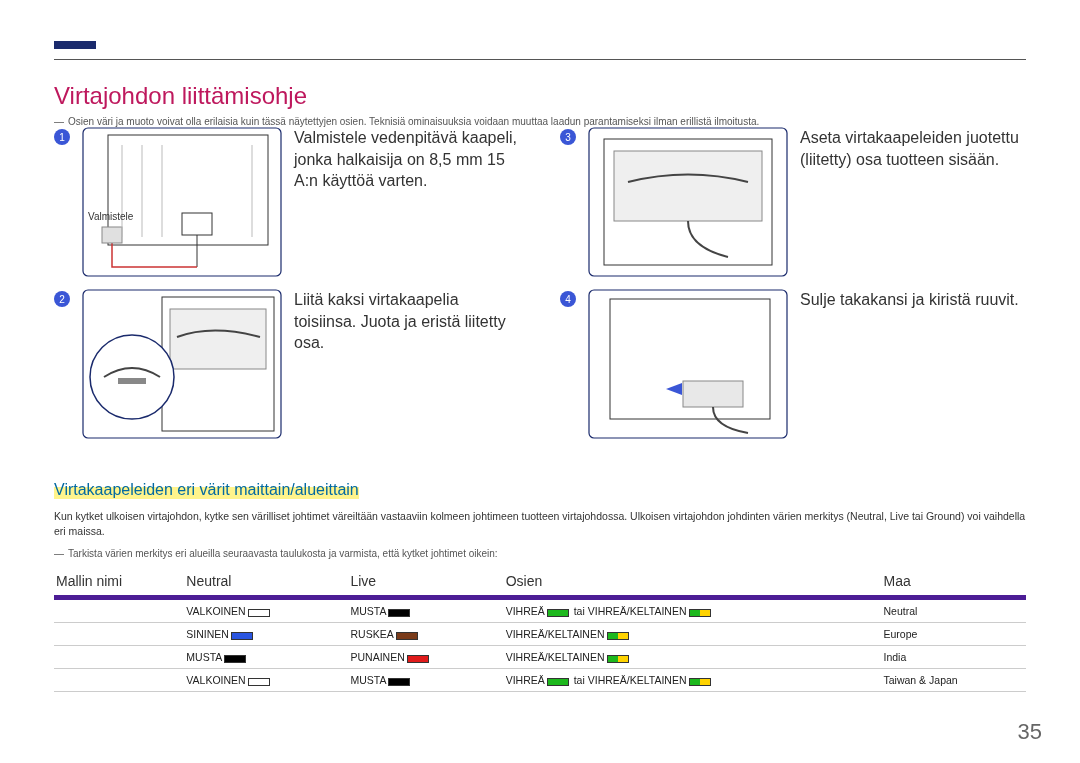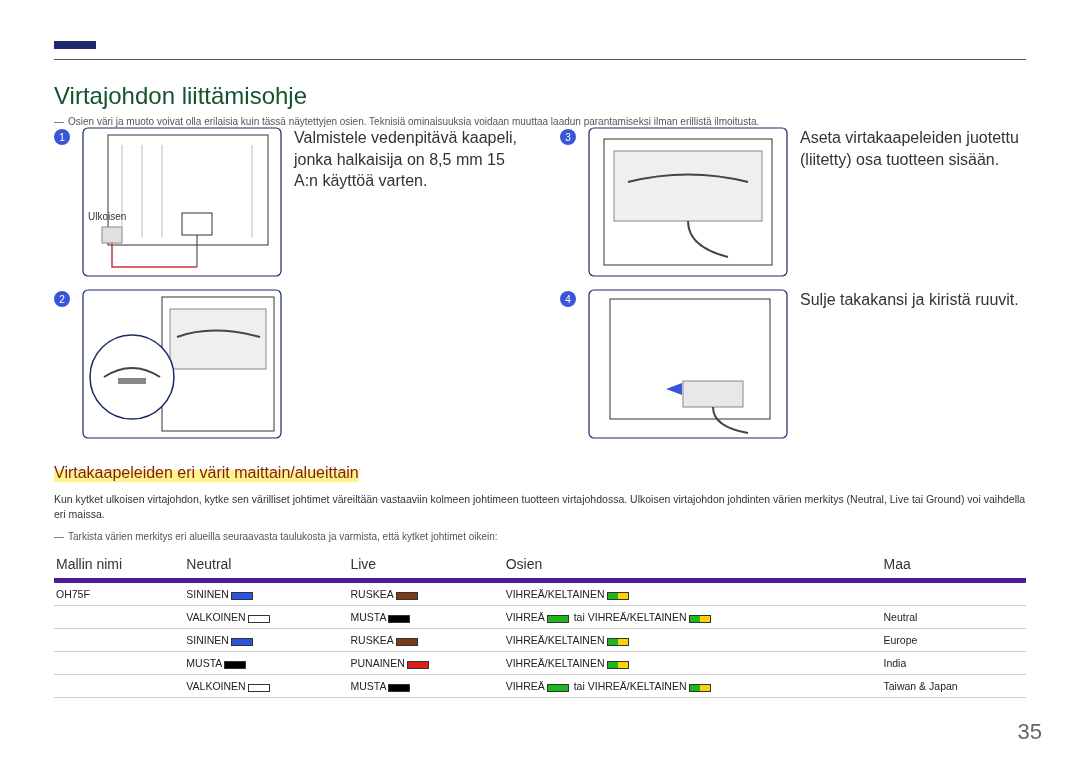--- a/index.html
+++ b/index.html
@@ -24,21 +24,21 @@
     bottom: 10px;
     width: 42px;
     height: 8px;
     background: #1a2a6c;
   }
   h1.title {
     font-weight: 400;
     font-size: 24px;
     margin-top: 22px;
     margin-bottom: 6px;
-    color: #14532d;
+    color: #be185d;
   }
   .note {
     font-size: 10px;
     color: #555;
   }
   .note::before,
   .note2::before {
     content: "―";
     margin-right: 4px;
     color: #555;
@@ -77,23 +77,23 @@
     line-height: 1.35;
     flex: 1;
   }
   .step-label {
     font-size: 10px;
     color: #333;
   }
   h2.section {
     font-size: 16px;
     font-weight: 400;
-    margin-top: 25px;
+    margin-top: 42px;
     margin-bottom: 10px;
-    color: #7f1d1d;
+    color: #0369a1;
     position: relative;
     display: inline-block;
   }
   h2.section::after {
     content: "";
     position: absolute;
     left: 0; right: 0; bottom: 0;
     height: 12px;
     background: rgba(255, 230, 0, 0.45);
     z-index: -1;
@@ -175,21 +175,21 @@
         <line x1="115" y1="108" x2="115" y2="140" stroke="#333"></line>
         <path d="M115 140 L30 140 L30 110" stroke="#c33" fill="none" stroke-width="1.5"></path>
         <rect x="20" y="100" width="20" height="16" fill="#e0e0e0" stroke="#888"></rect>
         <g stroke="#bbb">
           <line x1="40" y1="18" x2="40" y2="110"></line>
             <line x1="60" y1="18" x2="60" y2="110"></line>
           <line x1="80" y1="18" x2="80" y2="110"></line>
             <line x1="170" y1="18" x2="170" y2="110"></line>
         </g>
       </svg>
-      <div class="step-label" style="position:relative; top:-66px; left:6px;">Ulkoisen</div>
+      <div class="step-label" style="position:relative; top:-66px; left:6px;">Valmistele</div>
     </div>
     <div class="step-text">Valmistele vedenpitävä kaapeli, jonka halkaisija on 8,5 mm 15 A:n käyttöä varten.</div>
   </div>
 
   <div class="step">
     <div class="badge">3</div>
     <div class="step-figure">
       <svg width="200" height="150" viewBox="0 0 200 150">
         <rect x="1" y="1" width="198" height="148" fill="none" stroke="#1a2a6c" stroke-width="1.2" rx="5"></rect>
         <rect x="16" y="12" width="168" height="126" fill="#fff" stroke="#333"></rect>
@@ -207,20 +207,21 @@
       <svg width="200" height="150" viewBox="0 0 200 150">
         <rect x="1" y="1" width="198" height="148" fill="none" stroke="#1a2a6c" stroke-width="1.2" rx="5"></rect>
         <rect x="80" y="8" width="112" height="134" fill="#fff" stroke="#333"></rect>
         <rect x="88" y="20" width="96" height="60" fill="#efefef" stroke="#888"></rect>
         <path d="M95 48 Q130 35 178 48" stroke="#444" fill="none" stroke-width="2"></path>
         <circle cx="50" cy="88" r="42" fill="#fff" stroke="#1a2a6c" stroke-width="1.5"></circle>
         <path d="M22 88 Q50 70 78 88" stroke="#444" fill="none" stroke-width="2"></path>
         <path d="M36 92 L64 92" stroke="#888" stroke-width="6"></path>
       </svg>
     </div>
+    <div class="step-text">Liitä kaksi virtakaapelia toisiinsa. Juota ja eristä liitetty osa.</div>
   </div>
 
   <div class="step">
     <div class="badge">4</div>
     <div class="step-figure step4fig">
       <svg width="200" height="150" viewBox="0 0 200 150">
         <rect x="1" y="1" width="198" height="148" fill="none" stroke="#1a2a6c" stroke-width="1.2" rx="5"></rect>
         <rect x="22" y="10" width="160" height="120" fill="#fff" stroke="#333"></rect>
         <rect x="95" y="92" width="60" height="26" fill="#e8e8e8" stroke="#888"></rect>
         <path d="M125 118 Q125 138 160 144" stroke="#444" fill="none" stroke-width="2"></path>
@@ -240,27 +241,20 @@
     <tr>
       <th>Mallin nimi</th>
       <th>Neutral</th>
       <th>Live</th>
       <th>Osien</th>
       <th>Maa</th>
     </tr>
   </thead>
   <tbody>
     <tr>
-      <td>OH75F</td>
-      <td><span>SININEN</span><span class="swatch sw-blue"></span></td>
-      <td><span>RUSKEA</span><span class="swatch sw-brown"></span></td>
-      <td><span>VIHREÄ/KELTAINEN</span><span class="swatch sw-gy"></span></td>
-      <td></td>
-    </tr>
-    <tr>
       <td></td>
       <td><span>VALKOINEN</span><span class="swatch sw-white"></span></td>
       <td><span>MUSTA</span><span class="swatch sw-black"></span></td>
       <td><span>VIHREÄ</span><span class="swatch sw-green"></span> <span>tai</span> <span>VIHREÄ/KELTAINEN</span><span class="swatch sw-gy"></span></td>
       <td>Neutral</td>
     </tr>
     <tr>
       <td></td>
       <td><span>SININEN</span><span class="swatch sw-blue"></span></td>
       <td><span>RUSKEA</span><span class="swatch sw-brown"></span></td>

